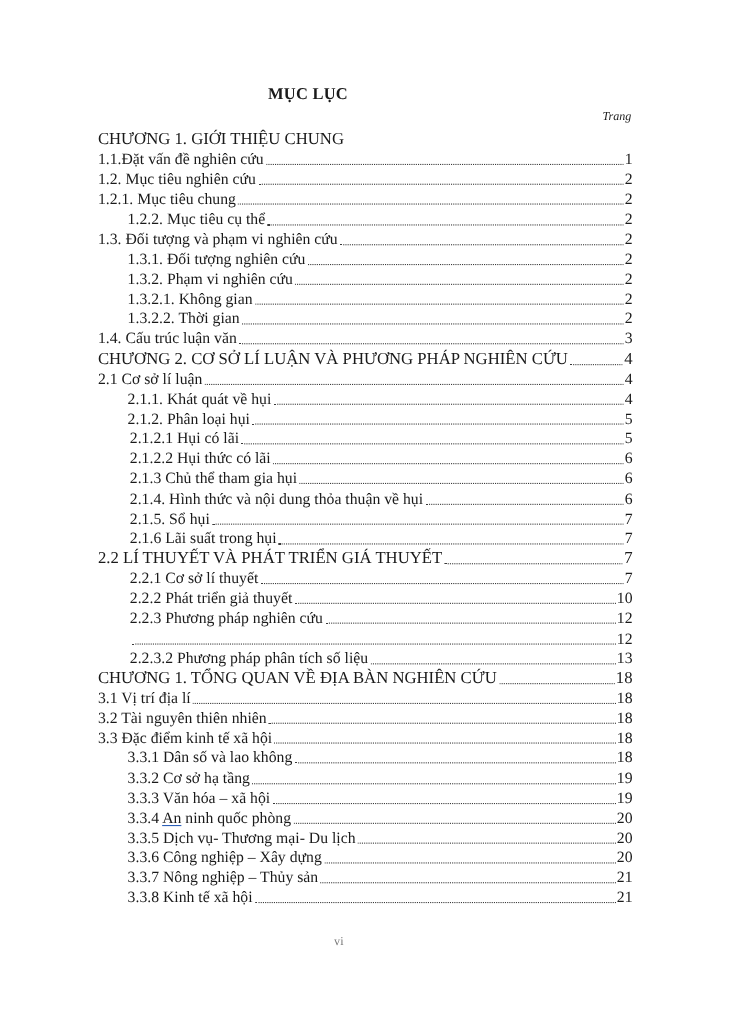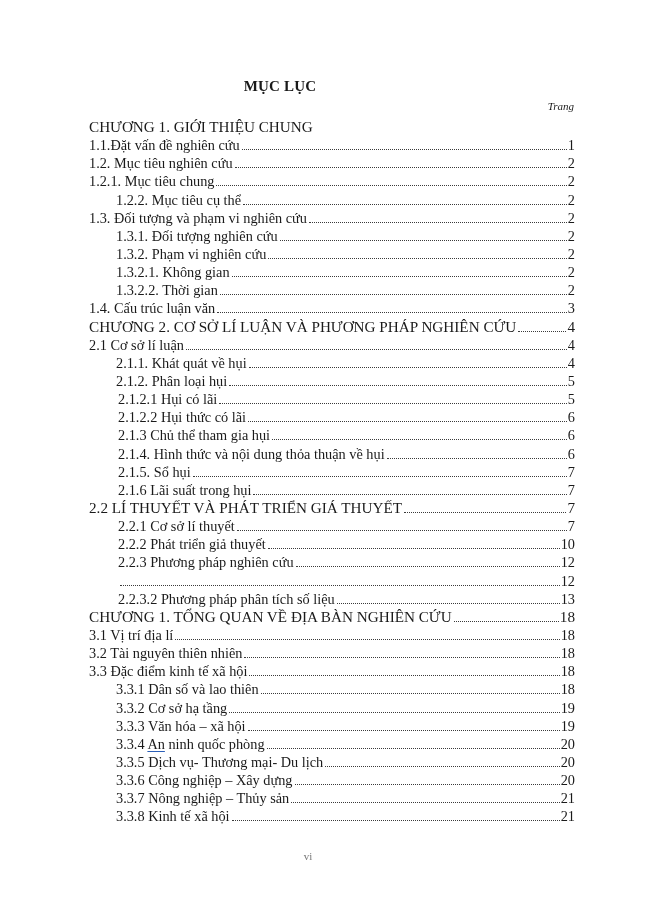--- a/index.html
+++ b/index.html
@@ -250,21 +250,21 @@
         <span class="label">3.2 Tài nguyên thiên nhiên</span>
         <span class="leader"></span>
         <span class="page">18</span>
       </div>
     <div class="toc-row indent-0">
         <span class="label">3.3 Đặc điểm kinh tế xã hội</span>
         <span class="leader"></span>
         <span class="page">18</span>
       </div>
     <div class="toc-row indent-1">
-        <span class="label">3.3.1 Dân số và lao thiên</span>
+        <span class="label">3.3.1 Dân số và lao không</span>
         <span class="leader"></span>
         <span class="page">18</span>
       </div>
     <div class="toc-row indent-1">
         <span class="label">3.3.2 Cơ sở hạ tầng</span>
         <span class="leader"></span>
         <span class="page">19</span>
       </div>
     <div class="toc-row indent-1">
         <span class="label">3.3.3 Văn hóa – xã hội</span>

